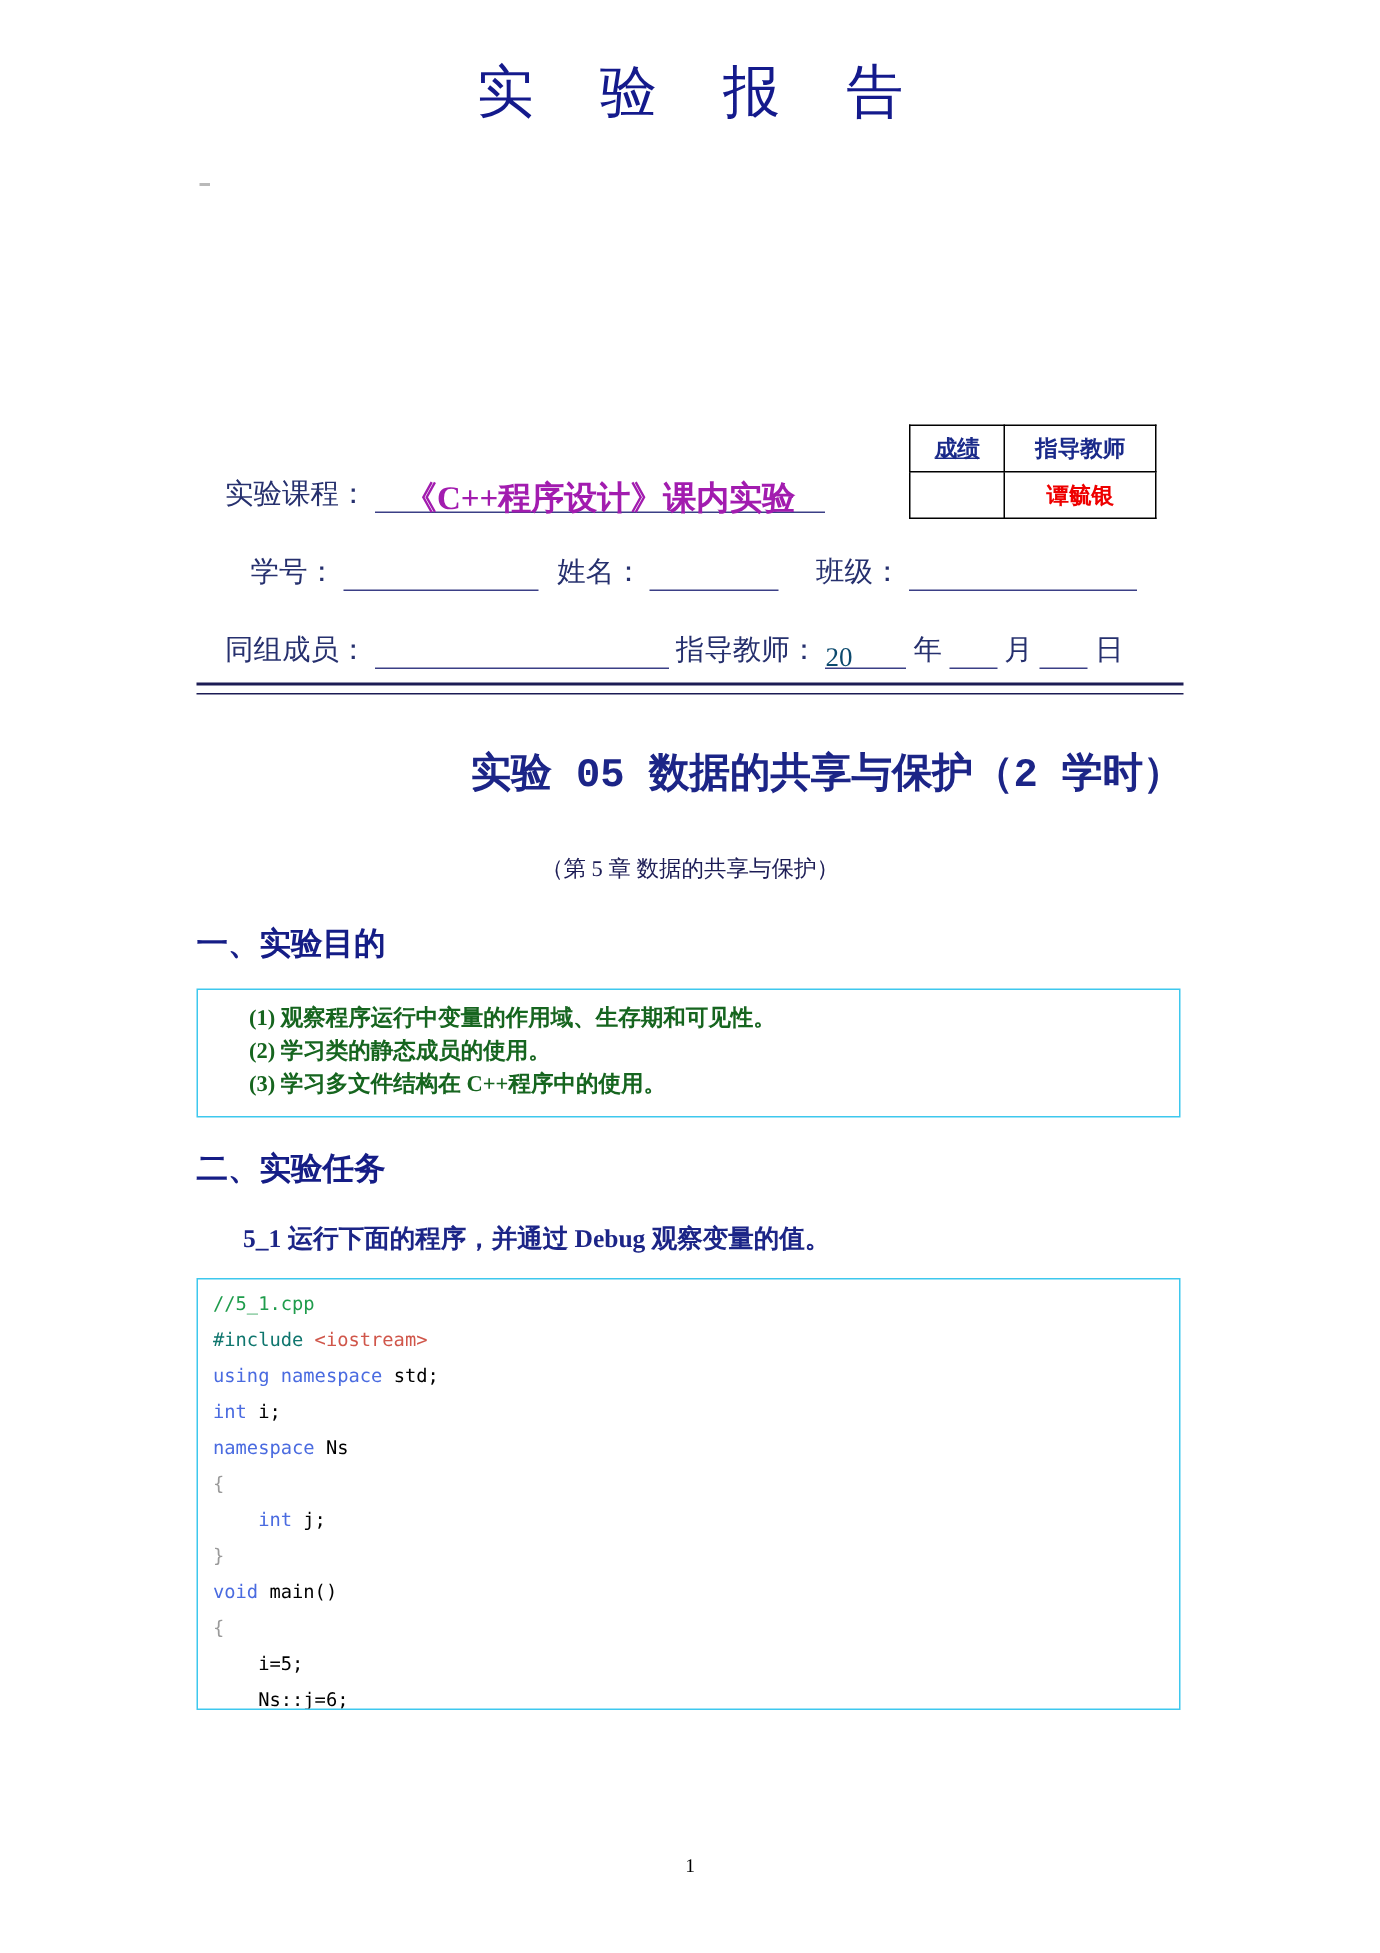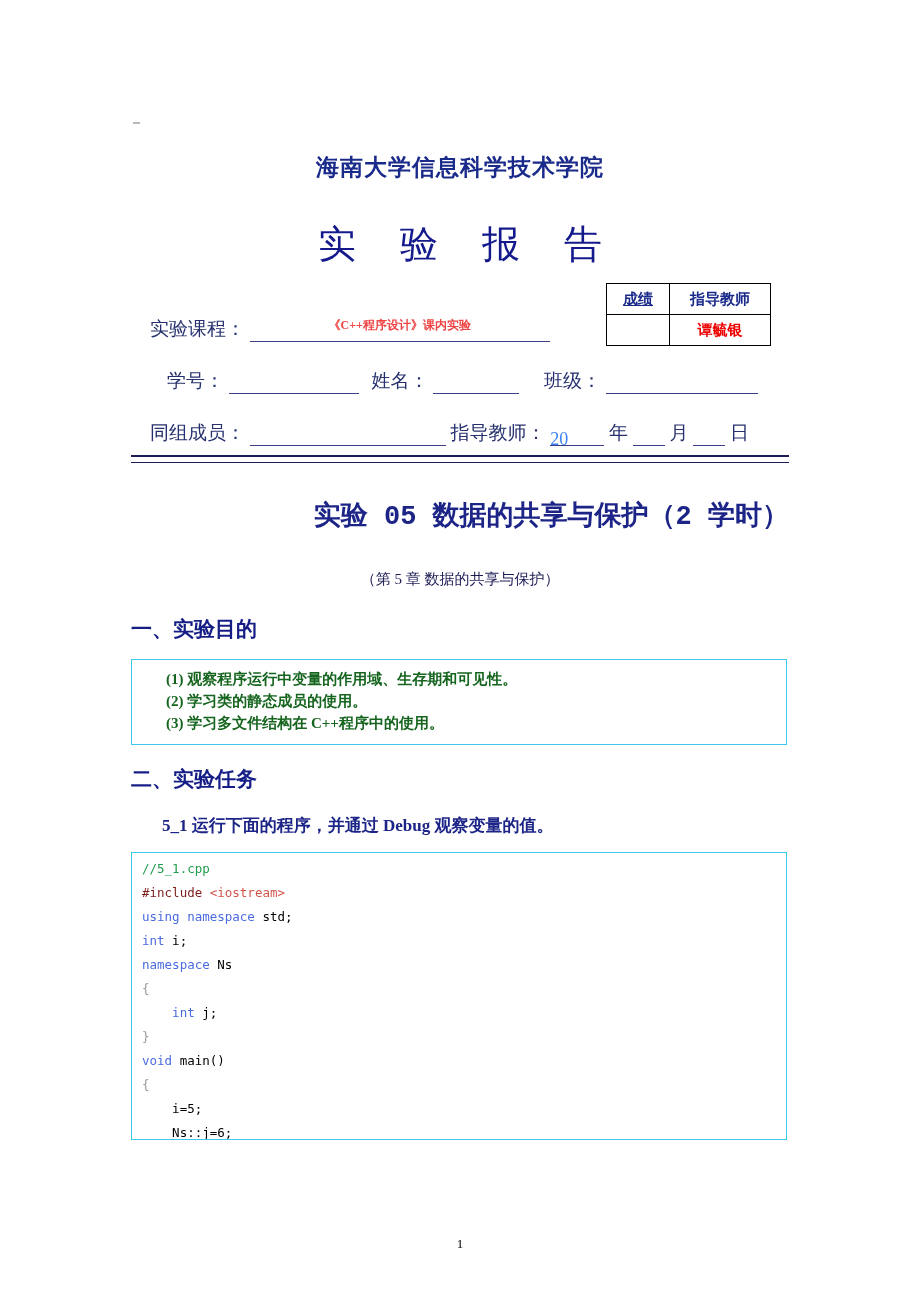--- a/index.html
+++ b/index.html
@@ -112,31 +112,31 @@
     height: 17px;
     vertical-align: bottom;
   }
   .filled-line {
     display: inline-block;
     border-bottom: 1.3px solid #3b3f86;
     text-align: center;
     height: 24px;
     vertical-align: bottom;
     font-weight: bold;
-    color: #ef4444;
-    font-size: 12px;
+    color: #a21caf;
+    font-size: 22px;
   }
   .date-seg {
     display: inline-block;
     border-bottom: 1.3px solid #3b3f86;
     height: 17px;
     vertical-align: bottom;
   }
   .date-prefix {
-    color: #3b82f6;
+    color: #0c4a6e;
     font-size: 18px;
   }
 
   
   .row-course { left: 19px;  top: 0px; }
   .row-ids    { left: 36px;  top: 52px; }
   .row-group  { left: 19px;  top: 104px; }
 
   
   .double-rule {
@@ -230,21 +230,21 @@
     padding: 4px 0 0 10px;
   }
   .code-line {
     font-family: "DejaVu Sans Mono", "Liberation Mono", monospace;
     font-size: 12.5px;
     line-height: 24px;
     white-space: pre;
     color: #000000;
   }
   .tok-comment { color: #1f9c4c; }
-  .tok-pre     { color: #7f1d1d; }
+  .tok-pre     { color: #0f766e; }
   .tok-header  { color: #d0564a; text-align: center; }
   .tok-kw      { color: #4a6be0; }
   .tok-brace   { color: #9a9a9a; }
   .tok-plain   { color: #000000; }
 
   
   .footer-page-number {
     position: absolute;
     left: 0;
     top: 1236px;
@@ -257,21 +257,20 @@
 </style>
 </head>
 <body>
 
 <div class="page">
 
   <div class="corner-mark"></div>
 
   <div class="content">
 
-    <div class="school-name">海南大学信息科学技术学院</div>
 
     <div class="report-title">实 验 报 告</div>
 
     <table class="grade-table">
       <tbody>
           <tr>
         <td class="head gt-col-a">成绩</td>
         <td class="head gt-col-b">指导教师</td>
       </tr>
       <tr>

